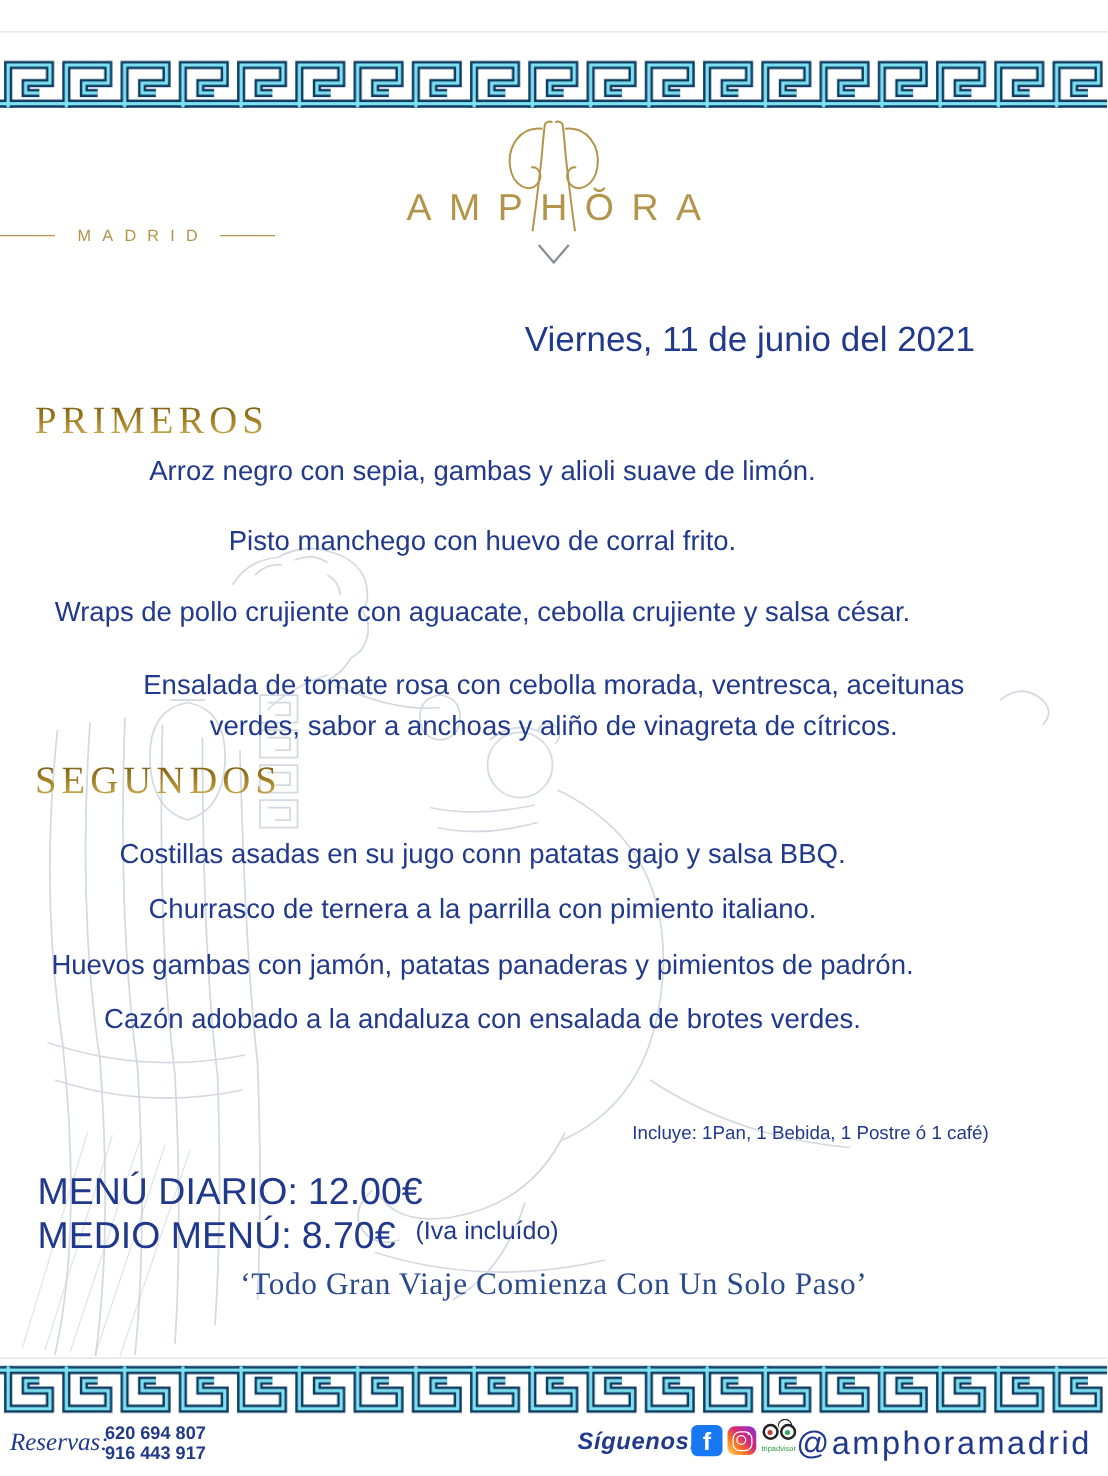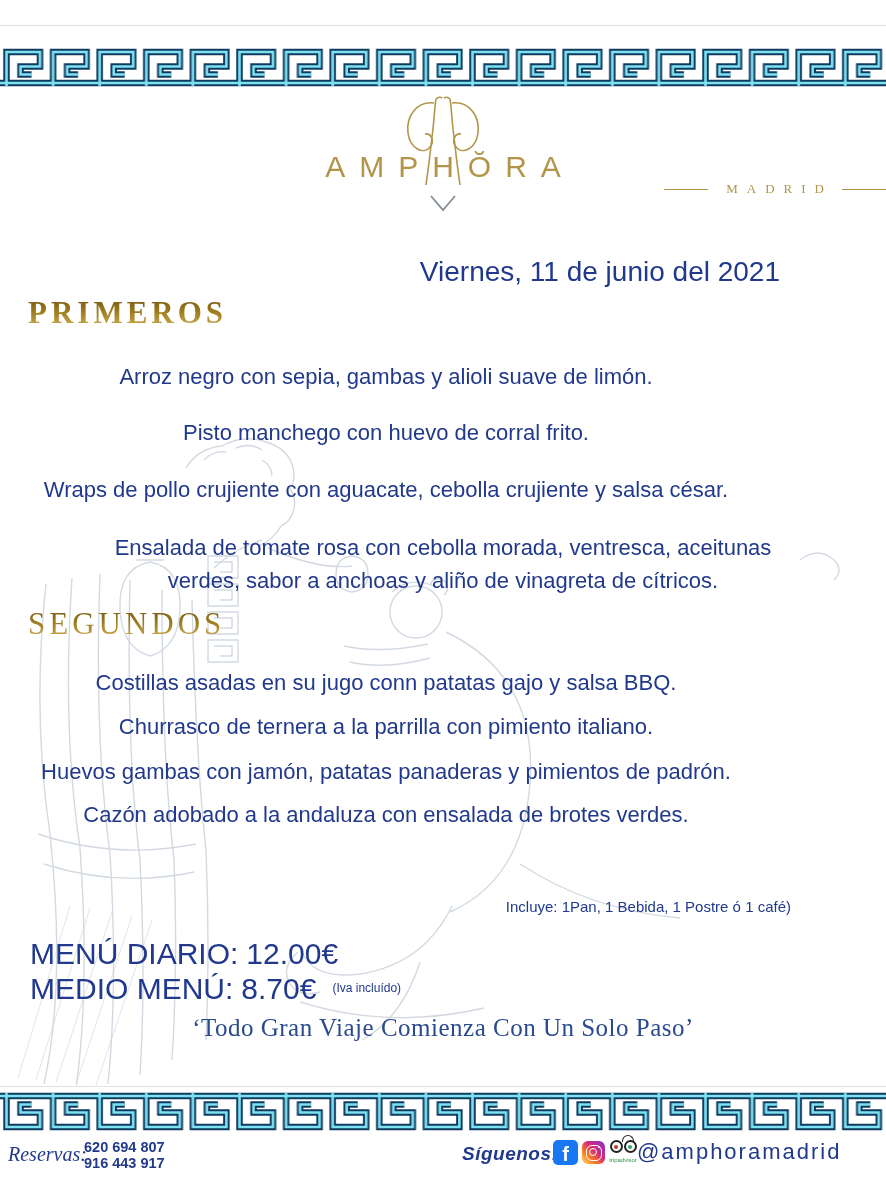--- a/index.html
+++ b/index.html
@@ -19,56 +19,56 @@
   .bg-art{position:absolute;left:0;top:420px;width:886px;height:665px;z-index:1;pointer-events:none;}
   .art-stroke{stroke:var(--art-gray);fill:none;stroke-width:1.4;opacity:.85;}
   .art-thin{stroke:var(--art-gray);fill:none;stroke-width:1;opacity:.6;}
   
   .logo-amphora-svg{position:absolute;left:398px;top:93px;}
   .logo-amphora-svg path{stroke:var(--gold);fill:none;stroke-width:1.6;}
   .brand{position:absolute;left:0;top:150px;width:886px;text-align:center;
          font-size:30px;letter-spacing:14px;padding-left:14px;box-sizing:border-box;
          color:var(--gold);z-index:2;}
   .madrid{position:absolute;left:0;top:181px;width:886px;display:flex;align-items:center;
-          justify-content:flex-end;gap:9px;z-index:2;font-family:Liberation Serif, serif;}
+          justify-content:flex-start;gap:9px;z-index:2;}
   .madrid::before,.madrid::after{content:"";width:44px;border-top:1.5px solid var(--gold);}
   .madrid span{font-size:13px;letter-spacing:9px;padding-left:9px;color:var(--gold);}
   .logo-v-svg{position:absolute;left:429px;top:194px;z-index:2;}
   .logo-v-svg polyline{stroke:var(--chevron-gray);stroke-width:1.8;fill:none;}
   
   .date{position:absolute;top:256px;right:106px;font-size:28px;font-weight:400;
         color:var(--text-blue);z-index:2;}
   .sec-title{position:absolute;left:28px;font-family:"Liberation Serif",serif;
              font-size:31px;letter-spacing:4px;z-index:2;color:var(--gold-mid);}
   @supports ((-webkit-background-clip:text) or (background-clip:text)){
     .sec-title{background:linear-gradient(180deg,var(--gold-dark) 0%,var(--gold-mid) 45%,var(--gold-light) 100%);
                -webkit-background-clip:text;background-clip:text;
                -webkit-text-fill-color:transparent;color:transparent;}
   }
-  .sec-title.primeros{top:295px;font-weight:bold;}
+  .sec-title.primeros{top:318px;}
   .sec-title.segundos{top:606px;}
   .item{position:absolute;left:0;width:772px;text-align:center;font-size:22px;
         line-height:30px;color:var(--text-blue);z-index:2;}
   .item.wrap2{left:78px;width:730px;line-height:33px;}
   .includes{position:absolute;top:898px;right:95px;font-size:15px;color:var(--text-blue);z-index:2;}
   .prices{position:absolute;left:30px;top:936px;z-index:2;color:var(--text-blue);}
   .price-row{font-size:30px;line-height:35px;font-weight:500;white-space:nowrap;}
   .price-value{margin-left:8px;}
-  .vat-note{font-size:12px;font-weight:400;margin-left:16px;position:relative;top:-7px;}
+  .vat-note{font-size:20px;font-weight:400;margin-left:16px;position:relative;top:-7px;}
   .quote{position:absolute;left:0;top:1014px;width:886px;text-align:center;z-index:2;
          font-family:"Liberation Serif",serif;font-size:25px;letter-spacing:.5px;
          color:var(--quote-blue);}
   
   .reservas-label{position:absolute;left:8px;top:1143px;font-family:"Liberation Serif",serif;
                   font-style:italic;font-size:20px;color:var(--text-blue);z-index:2;}
   .phones{position:absolute;left:84px;top:1139px;font-size:14.5px;font-weight:bold;
           line-height:16px;color:var(--text-blue);z-index:2;}
   .siguenos{position:absolute;left:462px;top:1143px;font-style:italic;font-weight:600;
             font-size:19px;letter-spacing:.5px;color:var(--text-blue);z-index:2;}
-  .handle{position:absolute;left:637px;top:1139px;font-size:22px;letter-spacing:2px;
+  .handle{position:absolute;left:637px;top:1139px;font-size:26px;letter-spacing:2px;
           color:var(--text-blue);z-index:2;}
   .icon-fb{position:absolute;left:553px;top:1140px;width:25px;height:25px;border-radius:5px;
            background:var(--facebook-blue);color:#fff;font-weight:bold;font-size:20px;
            display:flex;justify-content:center;align-items:flex-end;line-height:22px;z-index:2;cursor:pointer;}
   .icon-ig{position:absolute;left:582px;top:1141px;width:23px;height:23px;border-radius:6px;z-index:2;cursor:pointer;
            background:linear-gradient(45deg,var(--ig-yellow) 0%,var(--ig-orange) 30%,var(--ig-pink) 58%,var(--ig-purple) 90%);}
   .icon-ig::before{content:"";position:absolute;inset:3.5px;border:1.6px solid #fff;border-radius:6px;}
   .icon-ig .lens{position:absolute;left:7px;top:7px;width:6px;height:6px;border:1.6px solid #fff;border-radius:50%;}
   .icon-ig .dot{position:absolute;right:5px;top:4.5px;width:2px;height:2px;background:#fff;border-radius:50%;}
   .icon-trip{position:absolute;left:605px;top:1139px;width:36px;text-align:center;z-index:2;cursor:pointer;}

